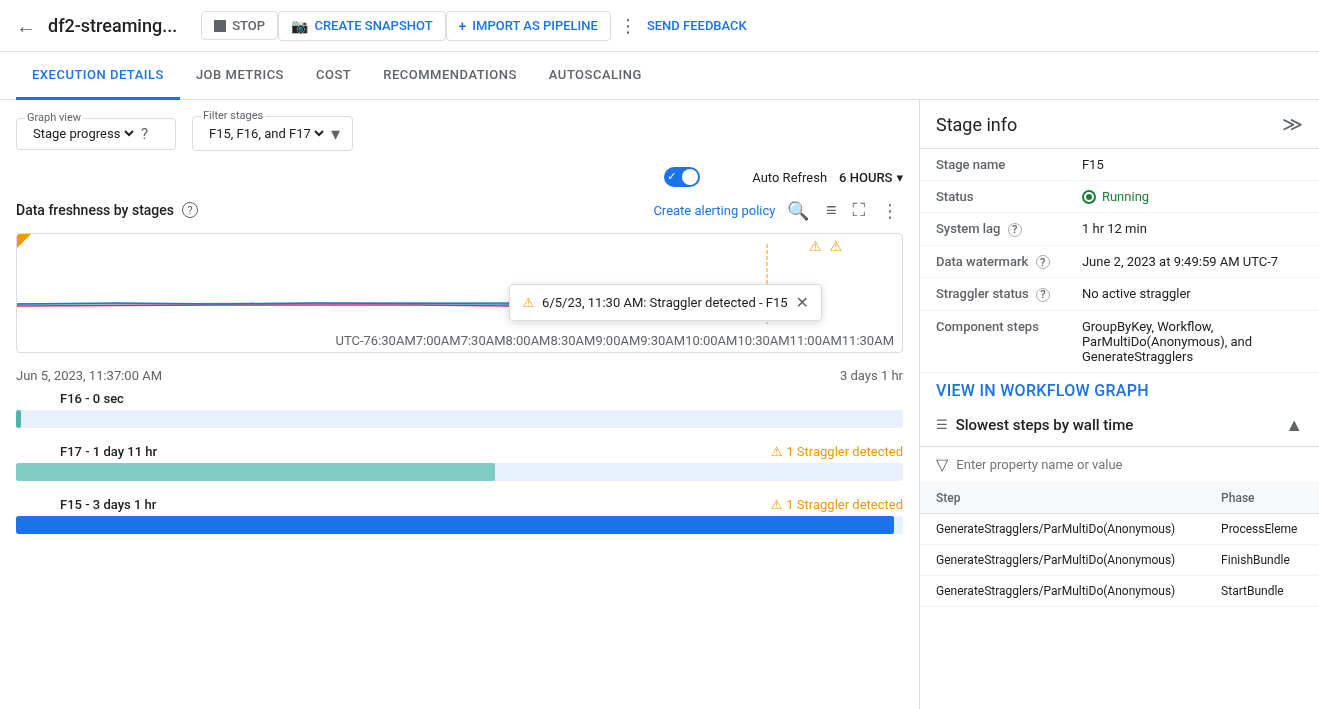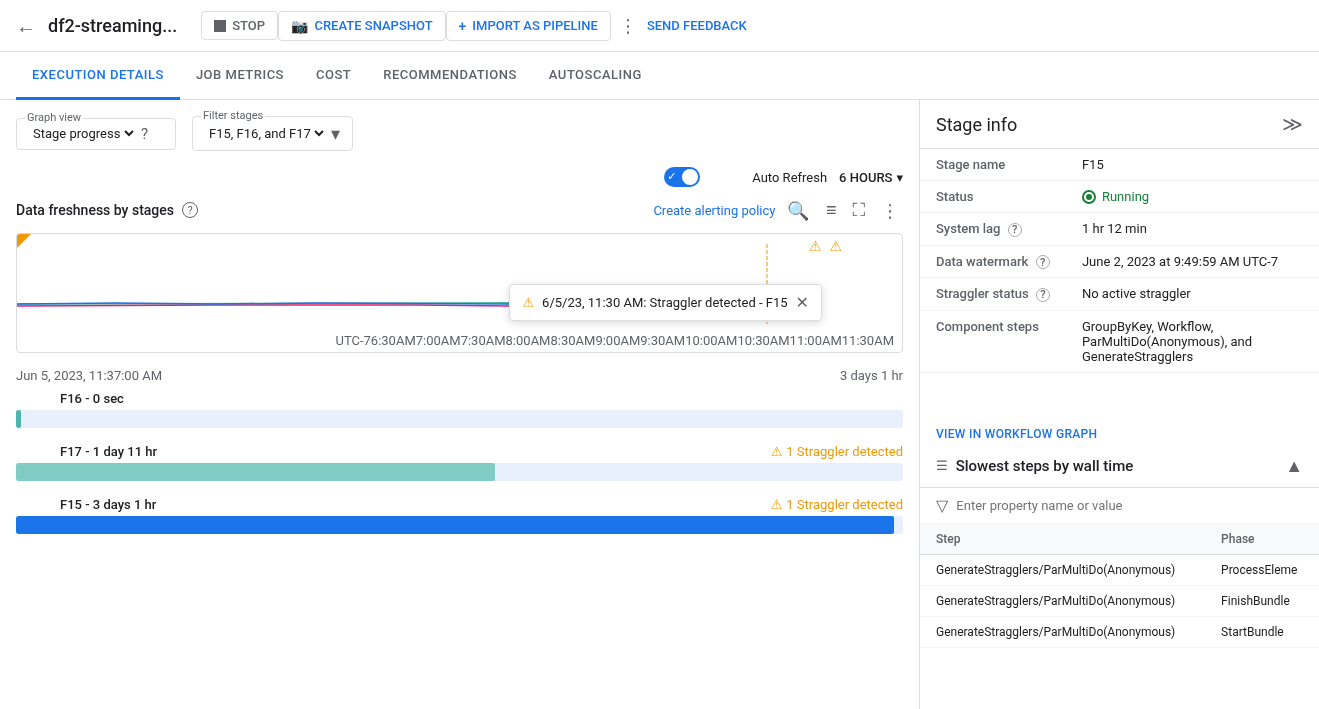--- a/index.html
+++ b/index.html
@@ -127,21 +127,21 @@
     .panel-collapse { cursor: pointer; color: #5f6368; font-size: 20px; }
 
     
     .info-table { width: 100%; border-collapse: collapse; }
     .info-table td { padding: 8px 16px; vertical-align: top; font-size: 13px; border-bottom: 1px solid #f1f3f4; }
     .info-table td:first-child { color: #5f6368; font-weight: 500; white-space: nowrap; width: 140px; }
     .info-table td:last-child { color: #202124; }
     .status-running { display: flex; align-items: center; gap: 6px; color: #188038; }
     .status-dot { width: 14px; height: 14px; border-radius: 50%; border: 2px solid #188038; display: flex; align-items: center; justify-content: center; }
     .status-dot-inner { width: 6px; height: 6px; border-radius: 50%; background: #188038; }
-    .view-link { color: #1a73e8; font-size: 12px; font-weight: 500; cursor: pointer; text-decoration: none; letter-spacing: 0.3px; display: block; padding: 8px 16px 4px; margin-top: 46px; }
+    .view-link { color: #1a73e8; font-size: 16px; font-weight: 500; cursor: pointer; text-decoration: none; letter-spacing: 0.3px; display: block; padding: 8px 16px 4px; }
 
     
     .slowest-header {
       display: flex; align-items: center; justify-content: space-between;
       padding: 10px 16px; border-bottom: 1px solid #dadce0; cursor: pointer;
     }
     .slowest-title { font-size: 15px; font-weight: 500; color: #202124; }
     .filter-row { display: flex; align-items: center; padding: 8px 16px; border-bottom: 1px solid #f1f3f4; gap: 8px; }
     .filter-icon { color: #5f6368; font-size: 16px; }
     .filter-input { border: none; outline: none; font-size: 13px; color: #5f6368; flex: 1; }

